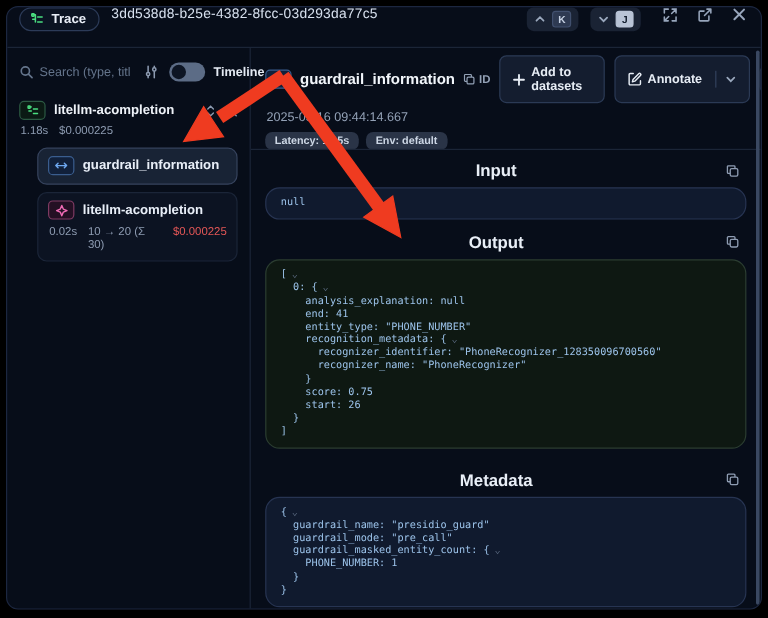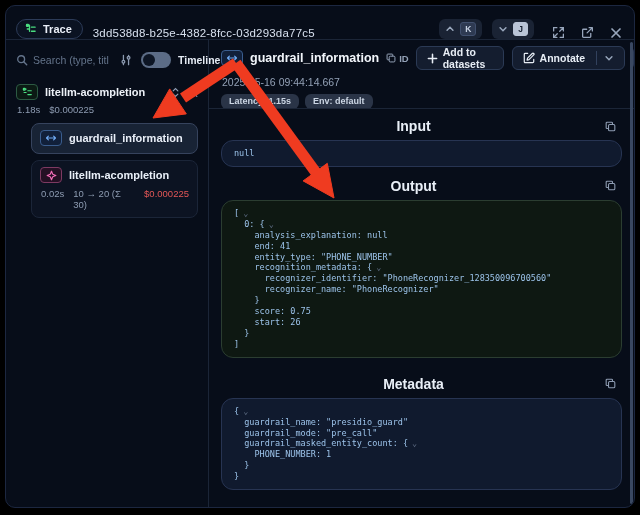--- a/index.html
+++ b/index.html
@@ -1,20 +1,20 @@
 <!DOCTYPE html>
 <html><head>
 <meta charset="utf-8">
 <style>
   * { margin:0; padding:0; box-sizing:border-box; }
   html,body { width:640px; height:515px; background:#000; font-family:"Liberation Sans", sans-serif; overflow:hidden; }
   .dialog { position:absolute; left:5px; top:5px; width:630px; height:503px; background:#070d19; border:1px solid #1c2740; border-radius:10px; overflow:hidden; }
 
   
-  .topbar { height:34px; display:flex; align-items:flex-end; padding:0 12px 0 10px; border-bottom:1px solid #1b2537; gap:10px; }
+  .topbar { height:34px; display:flex; align-items:flex-start; padding:0 12px 0 10px; border-bottom:1px solid #1b2537; gap:10px; }
   .trace-pill { display:flex; align-items:center; gap:6px; border:1px solid #2c3b58; border-radius:999px; padding:3px 10px 3px 8px; background:#0b1322; }
   .trace-pill .lbl { font-size:11px; font-weight:700; color:#e9eef7; }
   .trace-id { font-size:11.5px; font-weight:500; color:#d7e0ee; letter-spacing:.2px; flex:1; }
   .nav-btn { display:flex; align-items:center; gap:5px; background:#1a2334; border-radius:6px; padding:3px 6px; cursor:pointer; }
   .kbd { font-size:8.5px; font-weight:700; border-radius:3px; padding:1px 4px; }
   .kbd.dark { background:#2e3a52; color:#c7d2e3; border:1px solid #41506e; }
   .kbd.light { background:#b9c4d6; color:#141e2e; border:1px solid #b9c4d6; }
   .tb-ic { color:#97a5bb; display:flex; align-items:center; cursor:pointer; }
   .tb-ic + .tb-ic { margin-left:6px; }
   svg { display:block; }
@@ -48,21 +48,21 @@
   .span-card .rowline { display:flex; align-items:center; gap:7px; }
   .span-card .name { font-size:11px; font-weight:600; color:#e9eff8; }
   .span-card .metrics { margin:5px 0 0 1px; }
 
   
   .title-row { display:flex; align-items:center; gap:7px; }
   .title { font-size:12.5px; font-weight:700; color:#f2f6fb; }
   .id-chip { display:flex; align-items:center; gap:3px; color:#93a1b6; cursor:pointer;justify-content:space-between; }
   .id-chip .t { font-size:9.5px; font-weight:700; }
   .hdr-actions { margin-left:auto; display:flex; align-items:center; gap:8px; }
-  .btn { display:flex; align-items:center; gap:5px; background:#141d2f; border:1px solid #2b3a55; border-radius:6px; height:24px; padding:0 10px; font-size:10.5px; font-weight:600; color:#e7edf5; cursor:pointer; }
+  .btn { display:flex; align-items:center; gap:5px; background:#141d2f; border:1px solid #2b3a55; border-radius:6px; height:40px; padding:0 10px; font-size:10.5px; font-weight:600; color:#e7edf5; cursor:pointer; }
   .btn .seg-divider { width:1px; height:14px; background:#32415d; margin:0 2px 0 6px; }
   .icon-btn { width:26px; height:24px; display:flex; align-items:center; justify-content:center; background:#141d2f; border:1px solid #2b3a55; border-radius:6px; color:#cbd5e1; cursor:pointer; }
   .timestamp { font-size:10.5px; color:#93a1b6; margin:6px 0 0 1px; }
   .badge-row { display:flex; gap:6px; margin-top:6px; }
   .pill { background:#2a3447; border-radius:6px; padding:2px 8px 3px; font-size:9px; font-weight:700; color:#ccd6e4; }
   .tabs { margin-top:8px; }
   .tab { display:inline-block; font-size:11px; font-weight:600; color:#eef2f8; padding:0 2px 6px 2px; border-bottom:2px solid #8b8ef8; cursor:pointer; }
   .tab-divider { position:absolute; left:0; right:0; margin-top:-1px; height:1px; background:#1b2537; }
 
   

